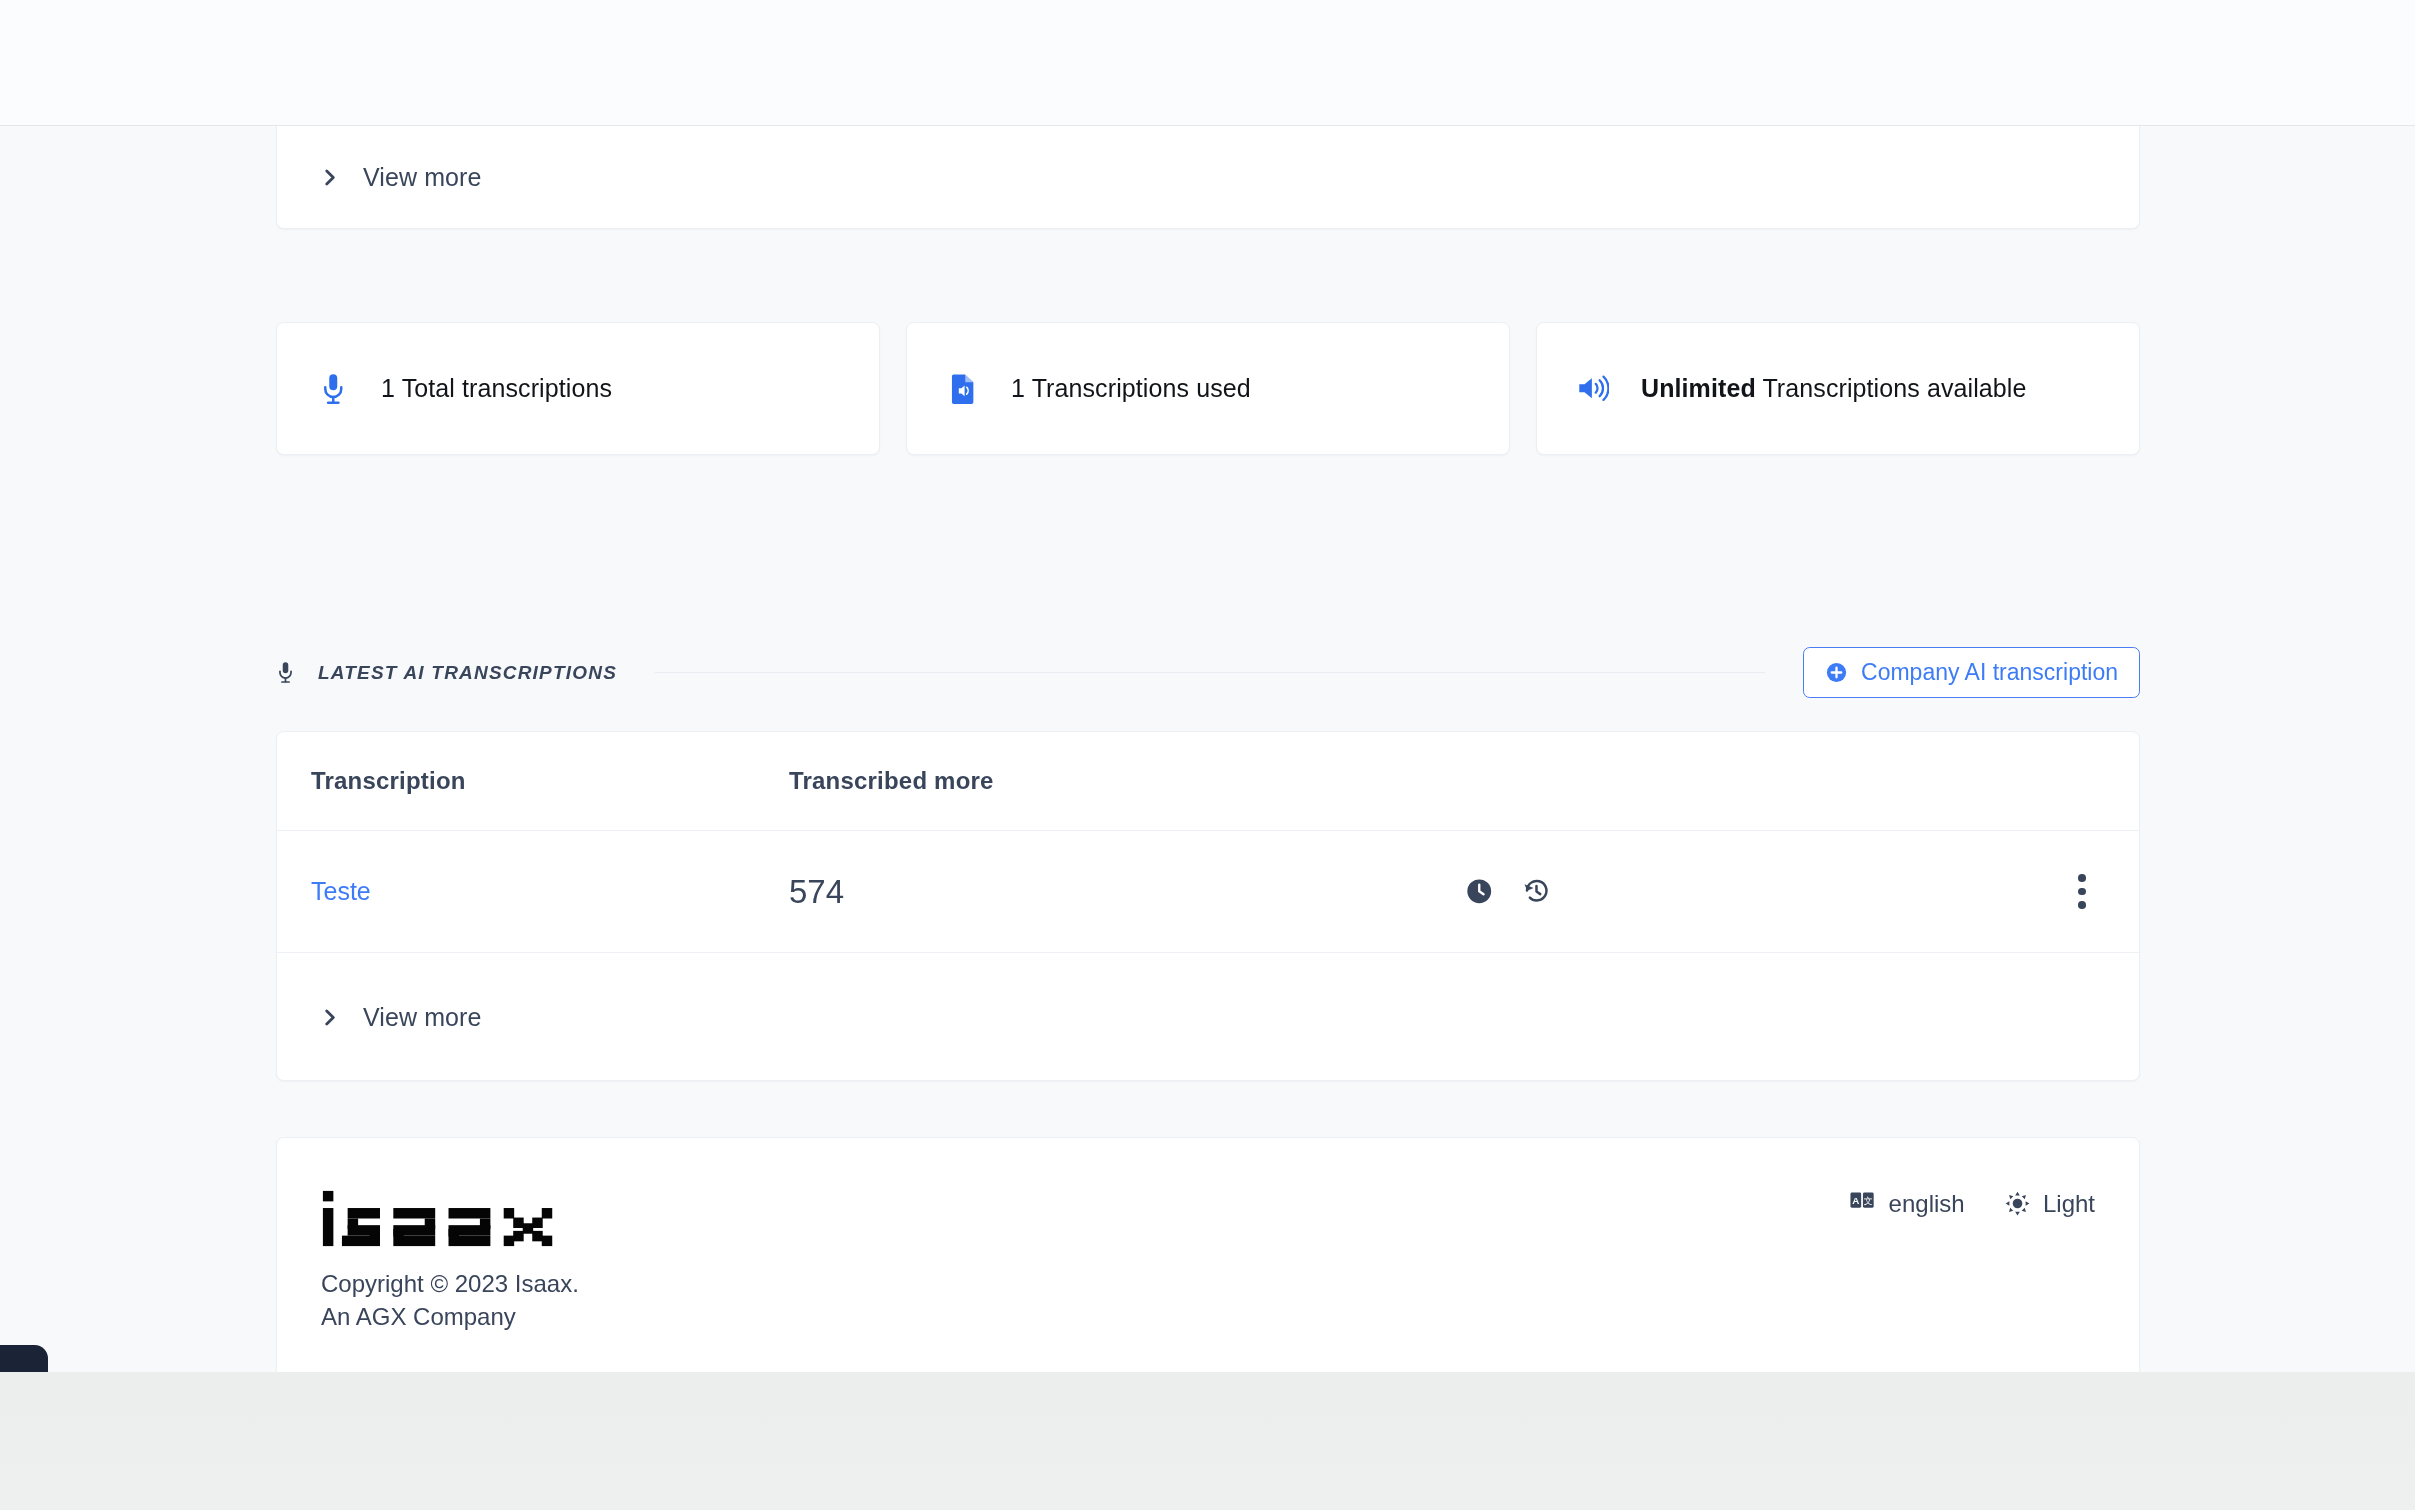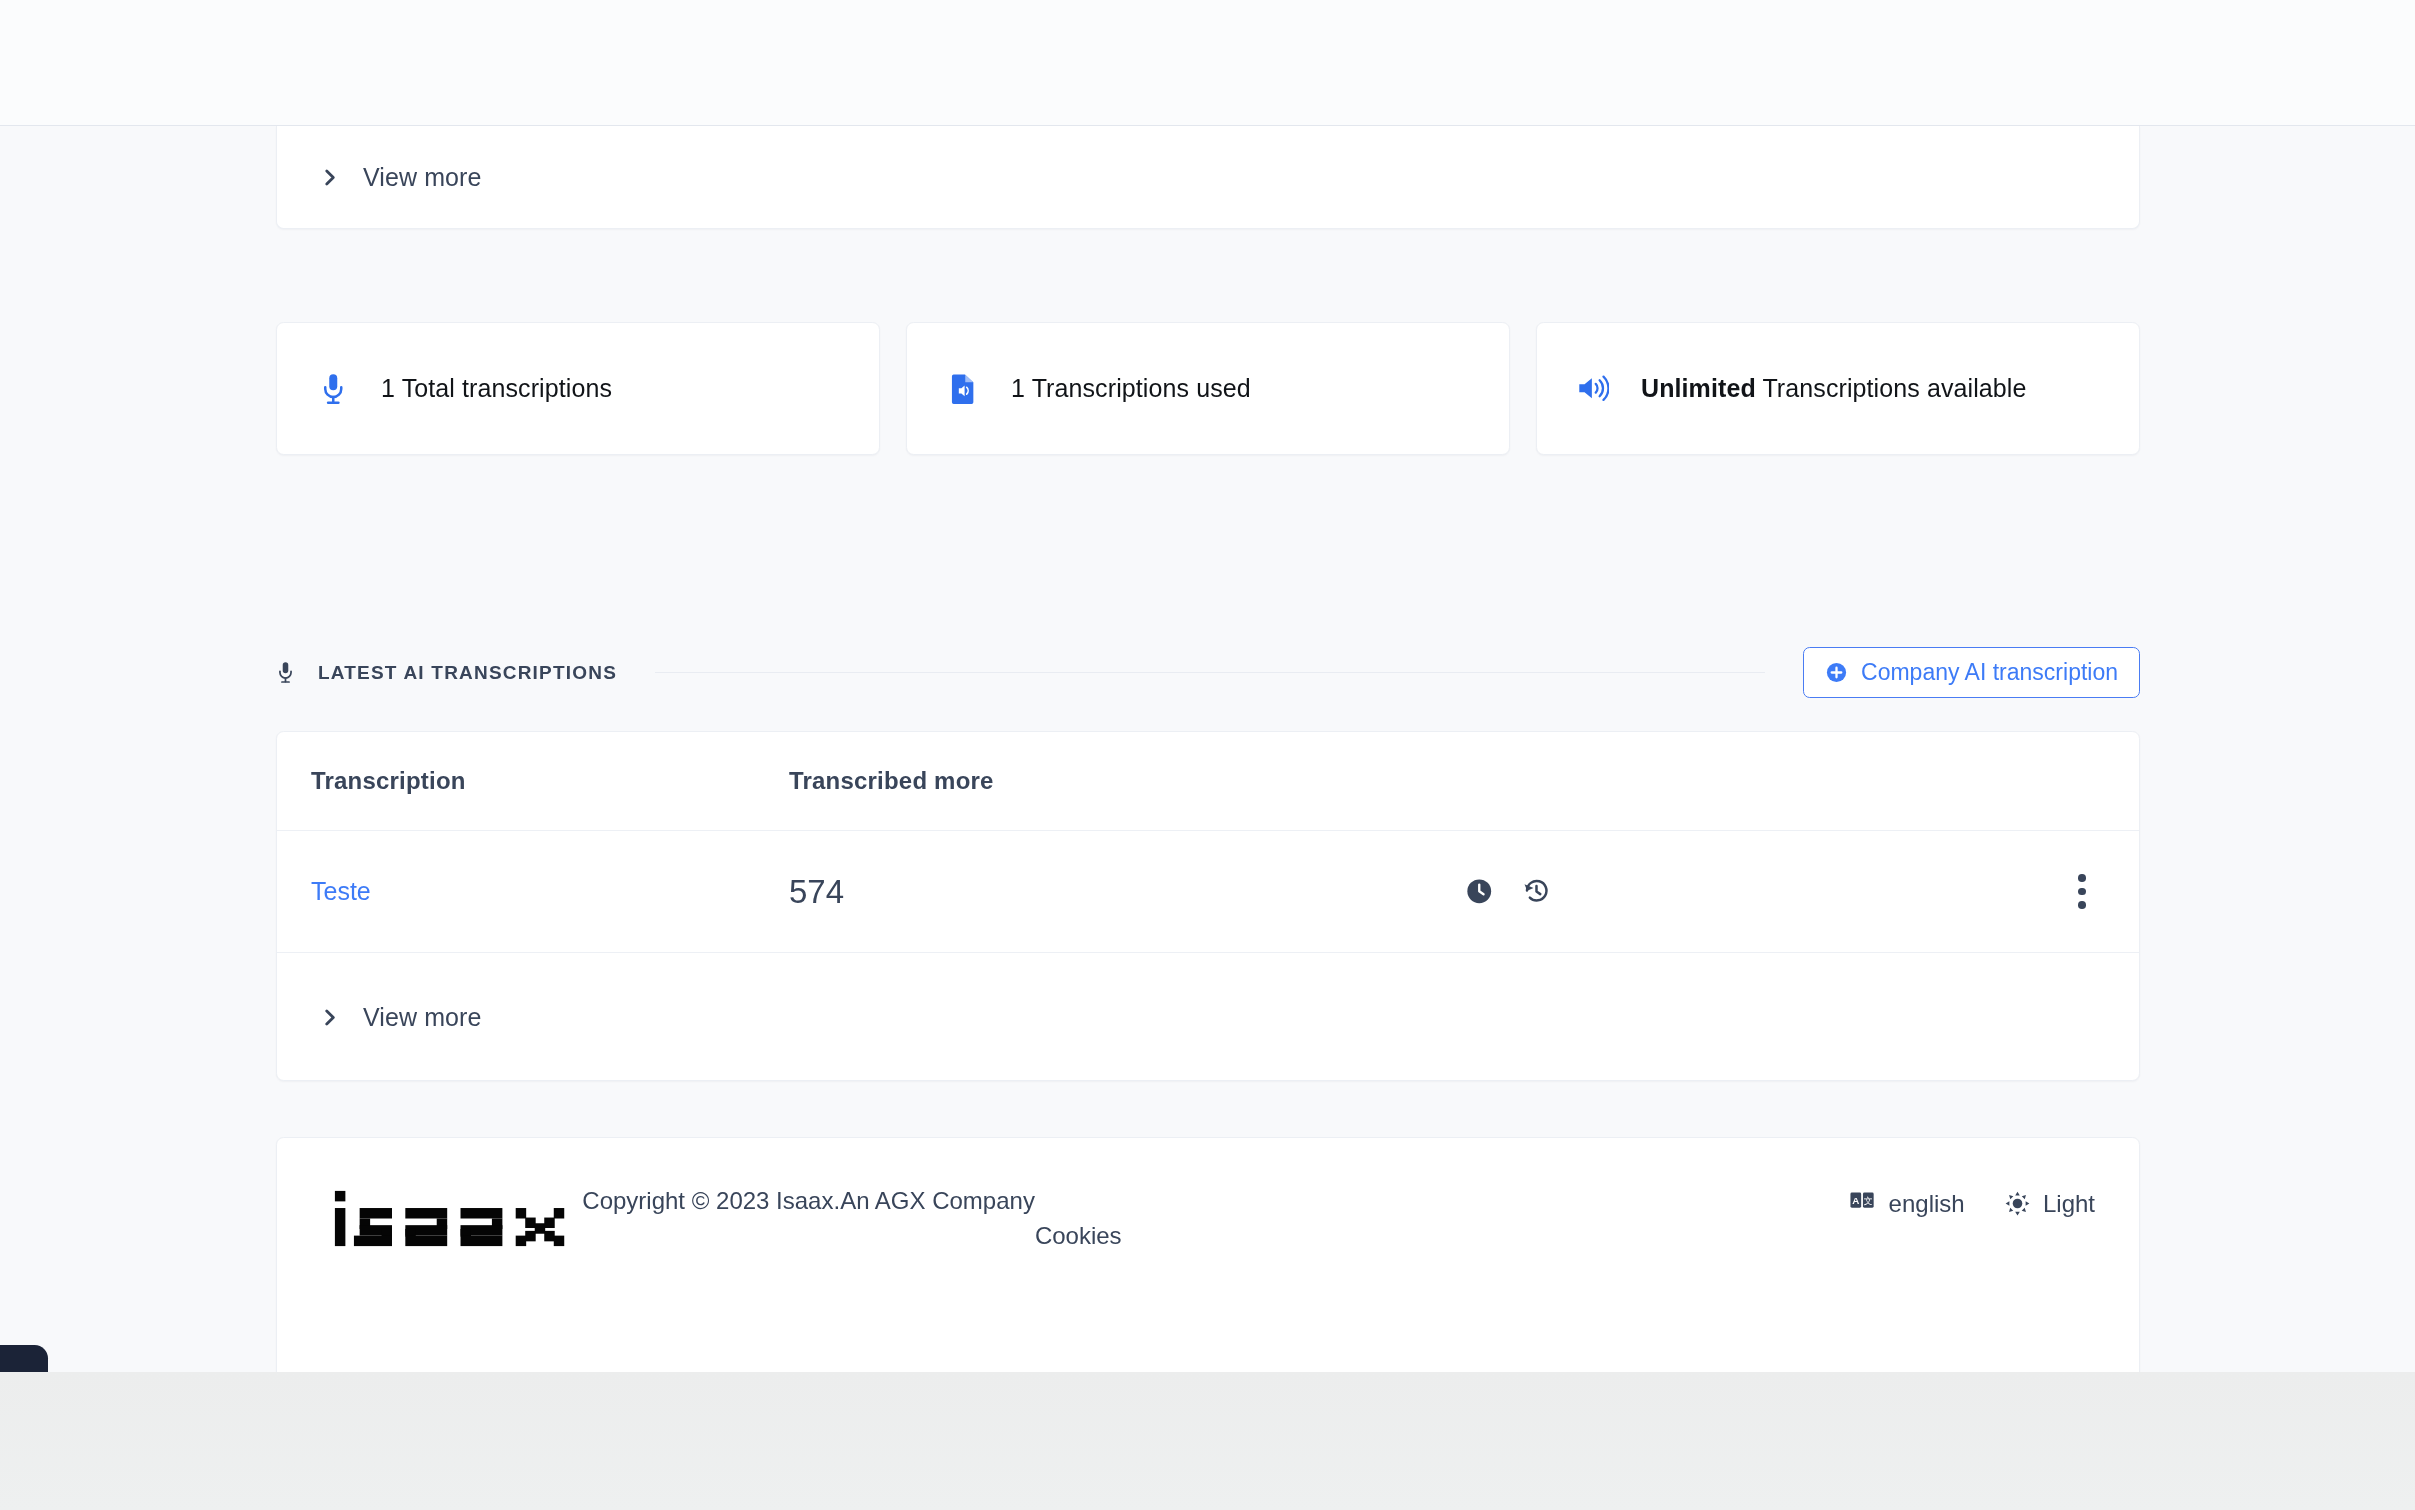--- a/index.html
+++ b/index.html
@@ -131,20 +131,21 @@
     align-items: center;
     flex: 0 0 auto;
   }
   .sec-title {
     font-size: 19px;
     font-weight: 700;
     letter-spacing: 1.2px;
     color: #39455a;
     white-space: nowrap;
     flex: 0 0 auto;
+    font-style: italic;
   }
   .sec-rule {
     flex: 1 1 auto;
     height: 1px;
     background: #e9ecf2;
     margin: 0 17px;
   }
   .gen-btn {
     flex: 0 0 auto;
     display: inline-flex;
@@ -245,22 +246,21 @@
     padding: 46px 44px 38px 44px;
     position: absolute;
   }
   .footer-grid {
     display: flex;
     justify-content: space-between;
     height: 100%;
   }
   .foot-left {
     display: flex;
-    flex-direction: row;
-    margin-left: 12px;
+    flex-direction: column;
   }
   .logo-wrap {
     height: 68px;
     display: flex;
     align-items: center;
     margin-bottom: 15px;
   }
   .logo-svg { height: 59px; width: auto; display: block; }
   .copy-line {
     font-size: 24px;

